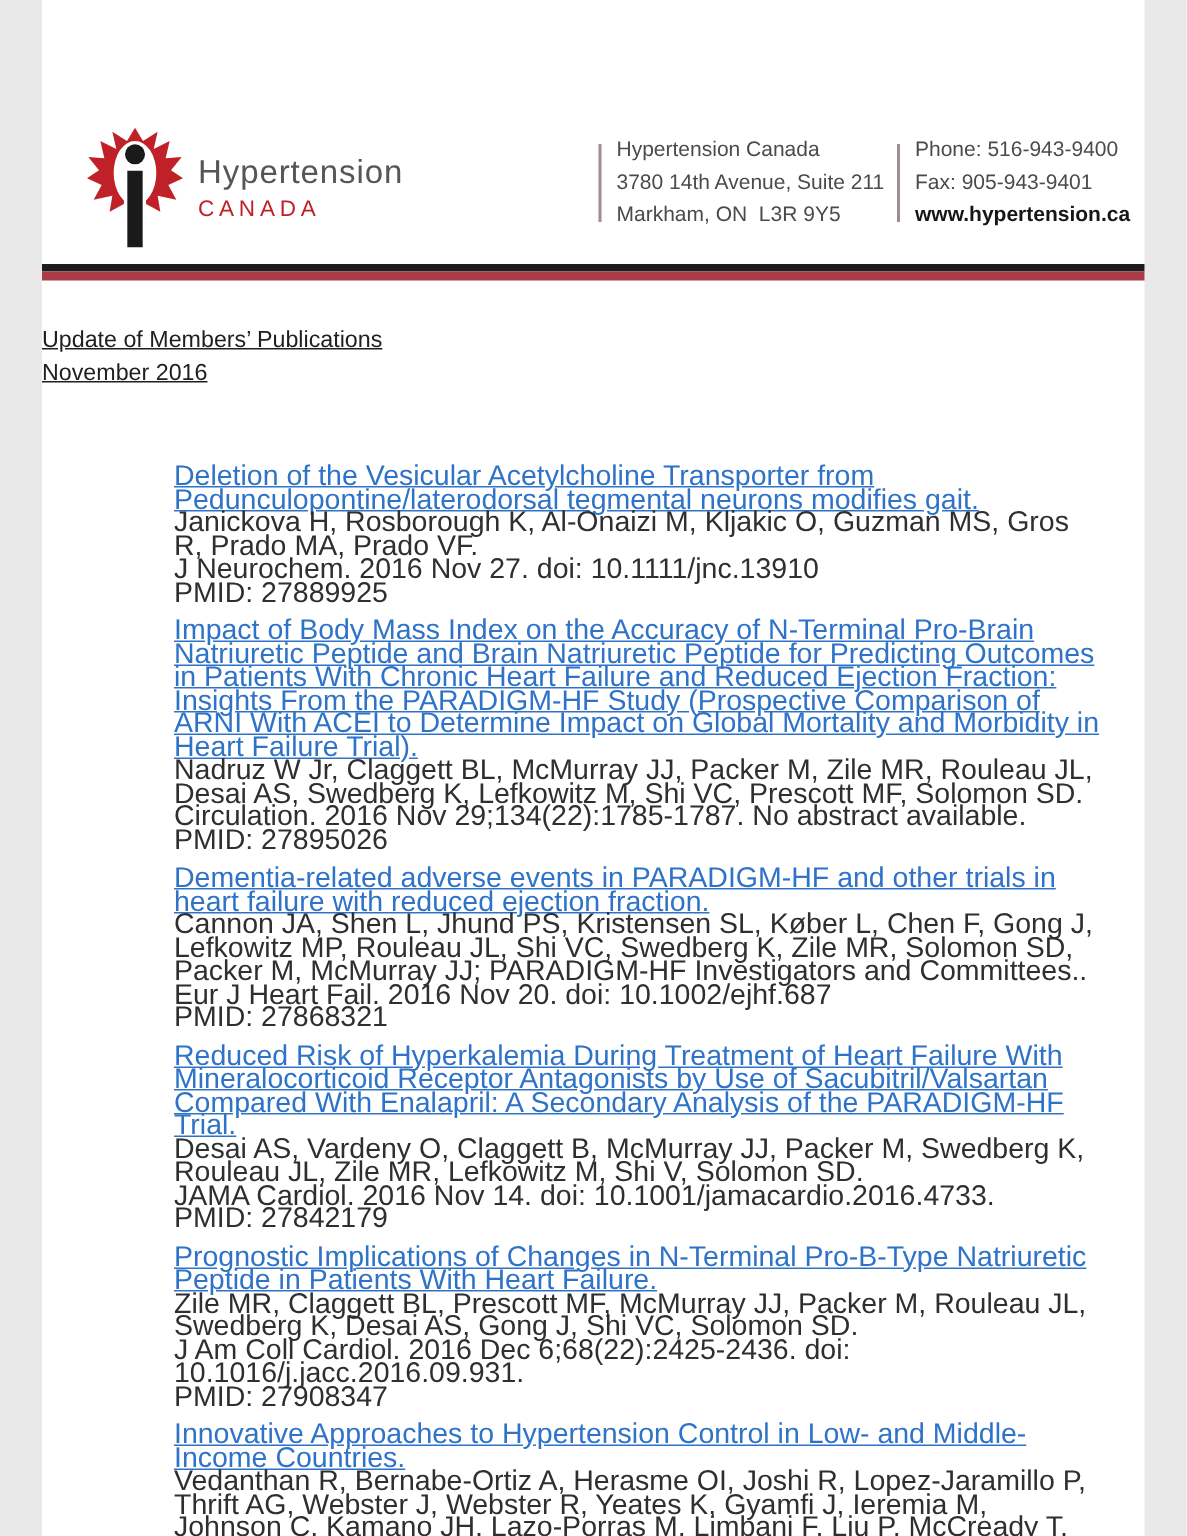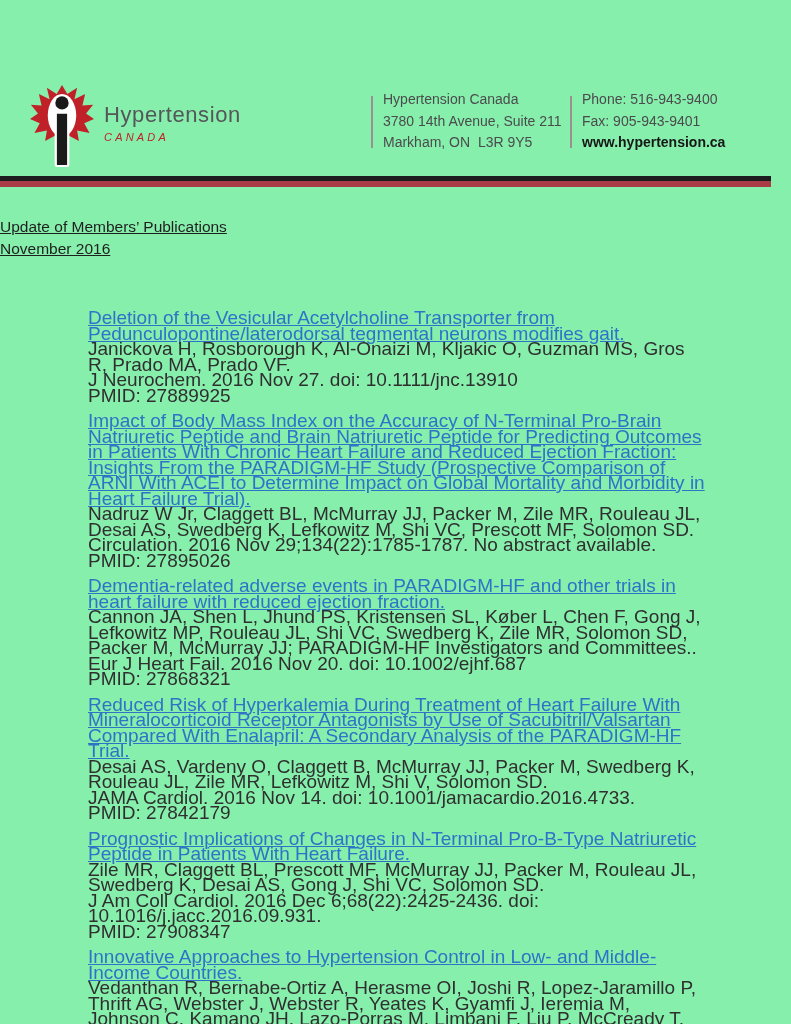--- a/index.html
+++ b/index.html
@@ -1,33 +1,33 @@
 <!DOCTYPE html>
 <html><head>
 <meta charset="utf-8">
 <style>
   * { box-sizing: border-box; }
   html, body { margin: 0; padding: 0; background: #e9e9e9; }
   .page {
     position: relative;
-    width: 791px;
+    width: 735px;
     height: 1024px;
     margin: 0 auto;
-    background: #86efac;
+    background: #ffffff;
     font-family: "Liberation Sans", sans-serif;
     color: #2f2f2f;
     overflow: hidden;
   }
 
   
   .logo { position: absolute; left: 30px; top: 82px; display: flex; }
   .leaf-wrap svg { display: block; }
   .brand { margin-left: 10px; margin-top: 20px; }
   .brand-name { font-size: 22px; color: #55565a; letter-spacing: 0.6px; }
-  .brand-country { font-size: 11px; color: #c02128; letter-spacing: 3.2px; margin-top: 3px; font-style: italic; }
+  .brand-country { font-size: 15px; color: #c02128; letter-spacing: 3.2px; margin-top: 3px; }
 
   .vline { position: absolute; width: 2px; background: #9b8f91; top: 96px; height: 52px; }
   .vline-1 { left: 371px; }
   .vline-2 { left: 570px; }
 
   .address { position: absolute; left: 383px; top: 89px; font-size: 14px; line-height: 21.5px; color: #4b4b4d; }
   .addr-line { white-space: pre-wrap; }
   .contact { position: absolute; left: 582px; top: 89px; font-size: 14px; line-height: 21.5px; color: #4b4b4d; }
   .website { font-weight: bold; color: #161616; }
 

